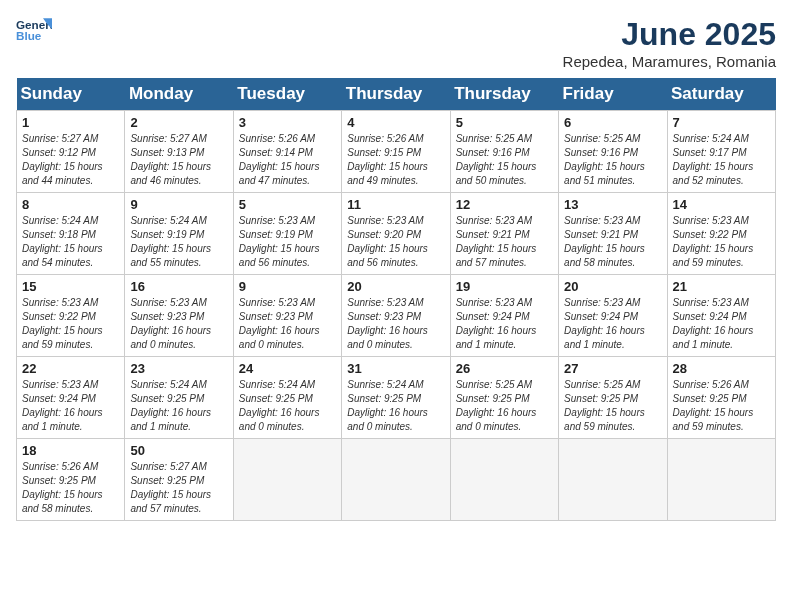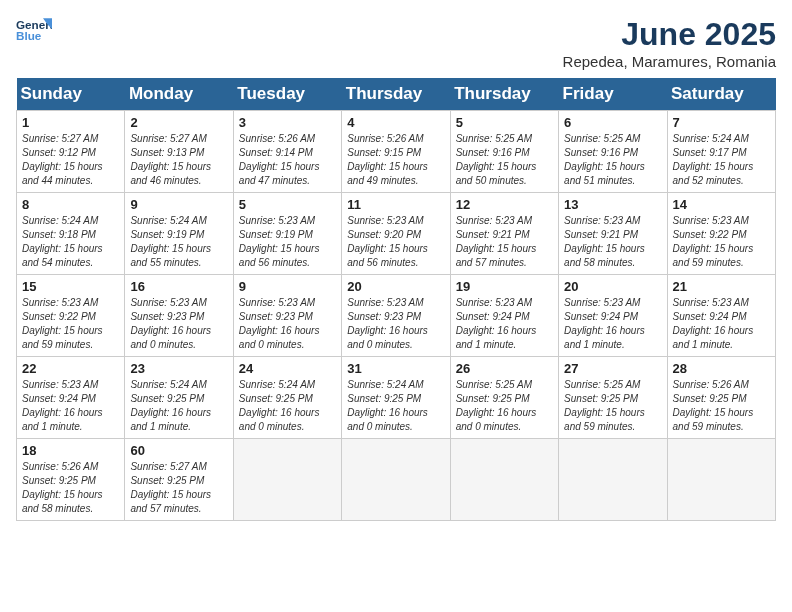--- a/index.html
+++ b/index.html
@@ -281,21 +281,21 @@
         </td>
       </tr>
       <tr>
         <td>
           <div class="day-number">18</div>
           <div class="day-info" style="white-space: pre-line;">Sunrise: 5:26 AM
 Sunset: 9:25 PM
 Daylight: 15 hours and 58 minutes.</div>
         </td>
         <td>
-          <div class="day-number">60</div>
+          <div class="day-number">50</div>
           <div class="day-info" style="white-space: pre-line;">Sunrise: 5:27 AM
 Sunset: 9:25 PM
 Daylight: 15 hours and 57 minutes.</div>
         </td>
         <td class="empty"></td>
         <td class="empty"></td>
         <td class="empty"></td>
         <td class="empty"></td>
         <td class="empty"></td>
       </tr>

